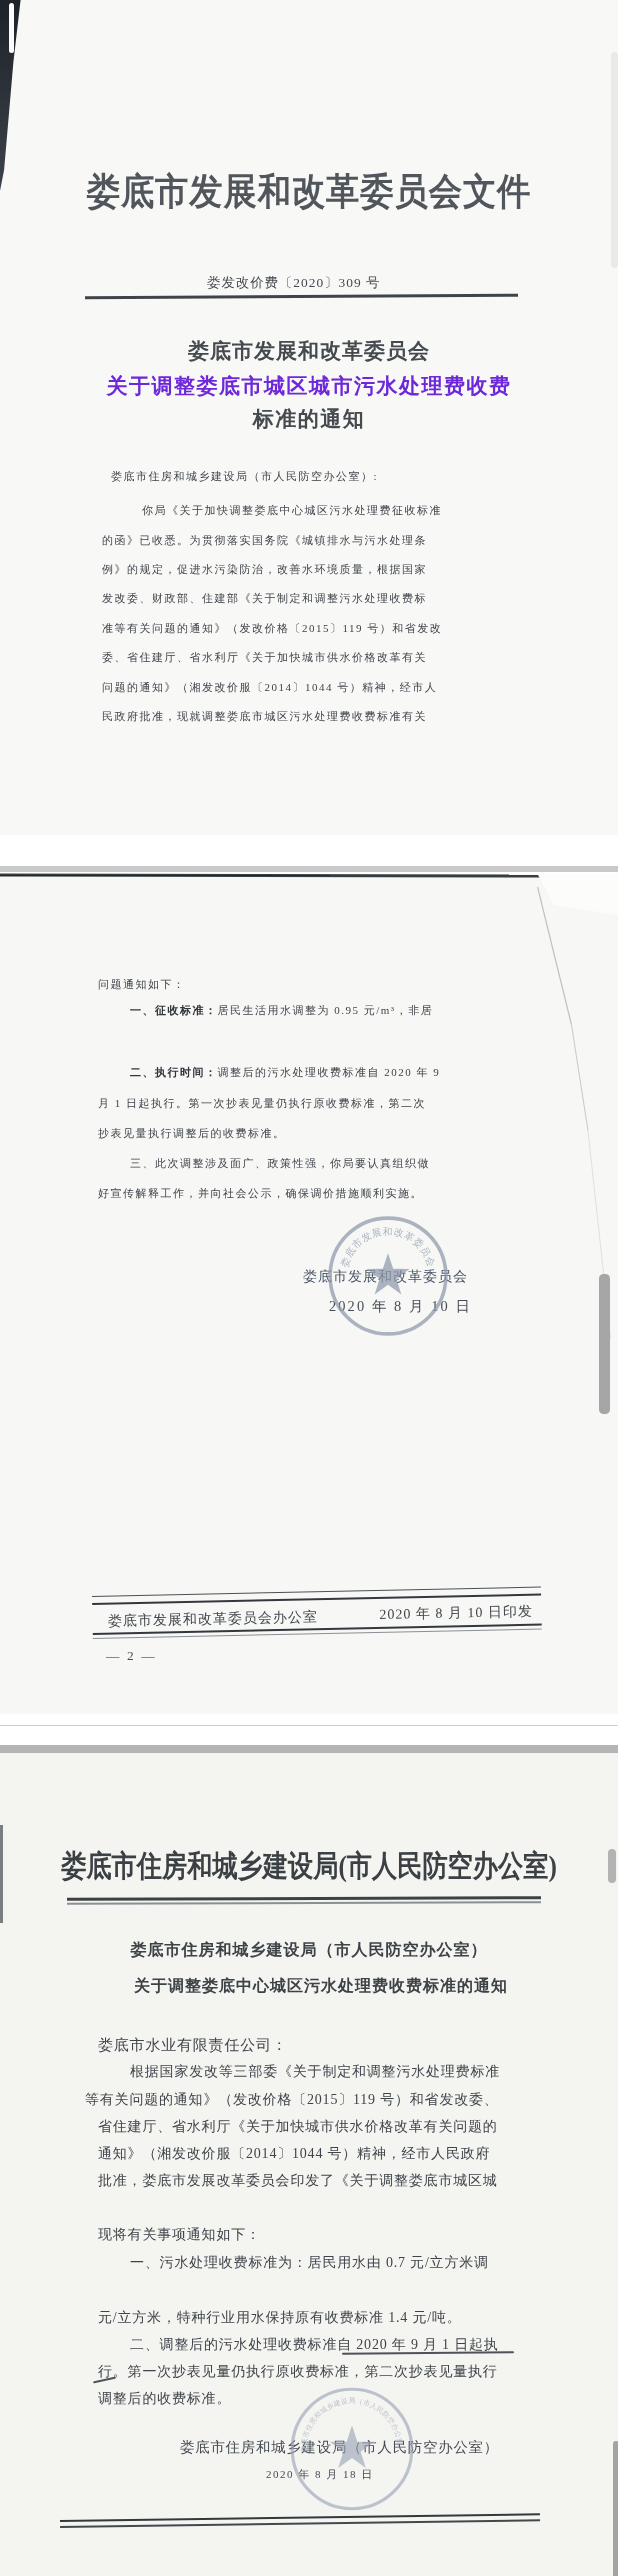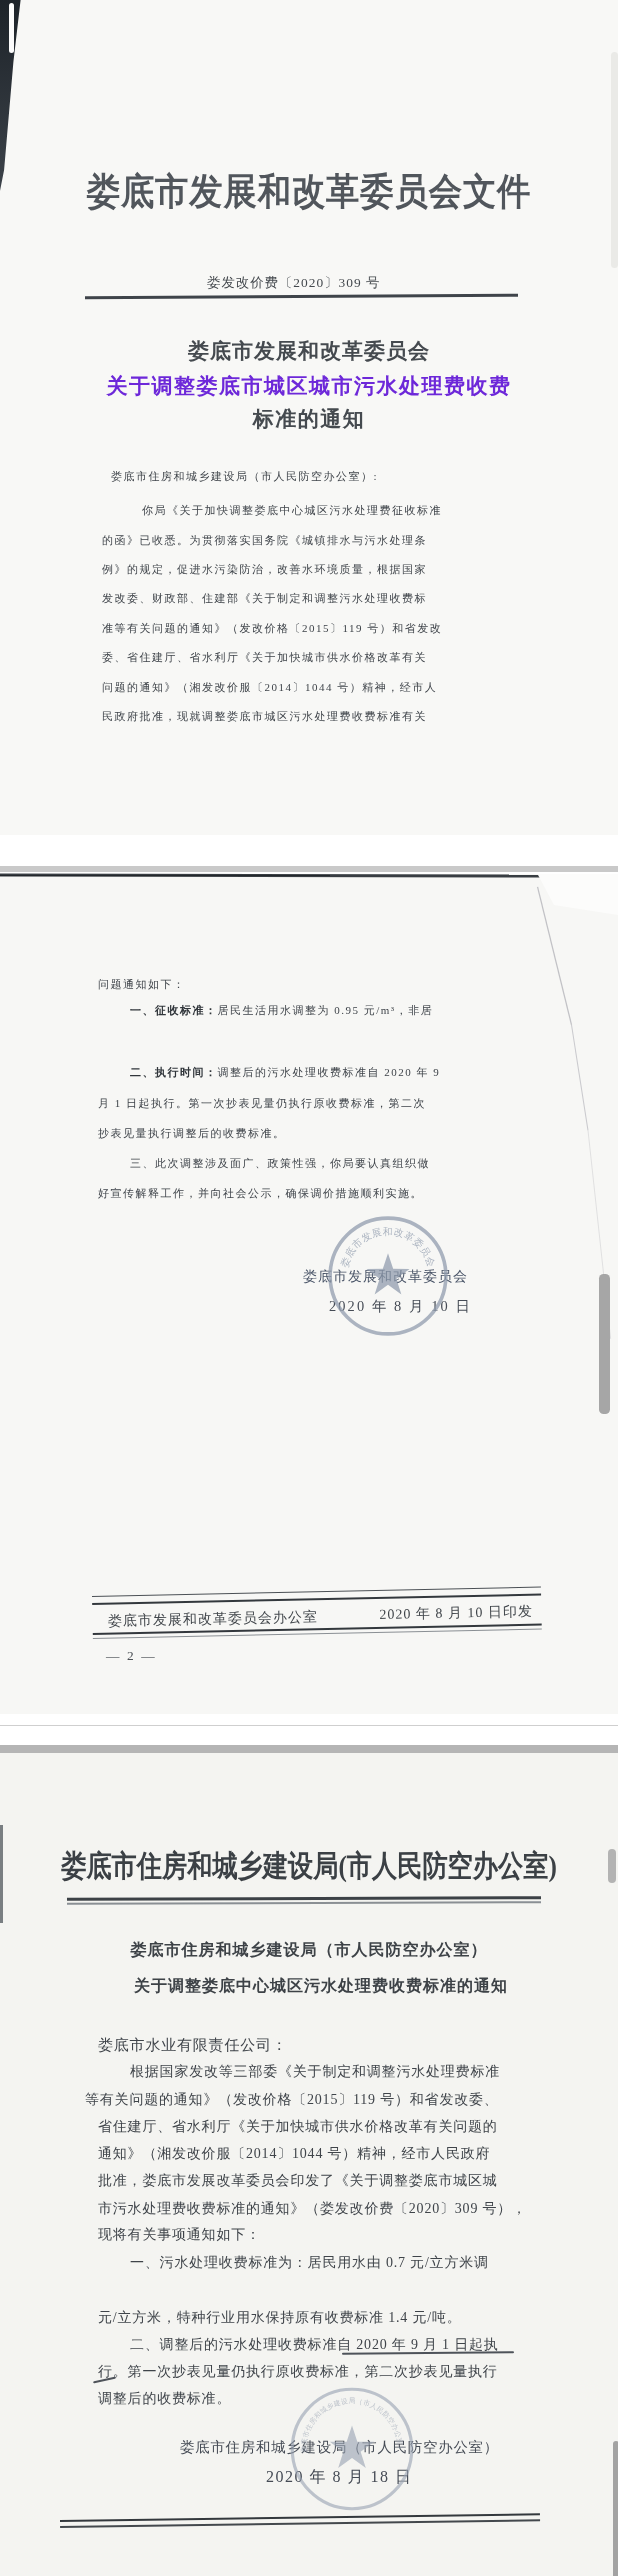--- a/index.html
+++ b/index.html
@@ -113,33 +113,32 @@
   <div class="ln ctr" style="top:187px;font-size:16px;font-weight:bold;letter-spacing:1px;color:#3d4247;">娄底市住房和城乡建设局（市人民防空办公室）</div>
   <div class="ln ctr" style="top:223px;font-size:16px;font-weight:bold;letter-spacing:1px;color:#3d4247;padding-left:12px;">关于调整娄底中心城区污水处理费收费标准的通知</div>
 
   <div class="ln body3" style="left:98px;top:283px;font-size:15px;">娄底市水业有限责任公司：</div>
 
   <div class="ln body3 ind2" style="left:98px;top:310px;"><b></b><span>根据国家发改等三部委《关于制定和调整污水处理费标准</span></div>
   <div class="ln body3" style="left:85px;top:338px;"><b></b><span>等有关问题的通知》（发改价格〔2015〕119 号）和省发改委、</span></div>
   <div class="ln body3" style="left:98px;top:365px;"><b></b><span>省住建厅、省水利厅《关于加快城市供水价格改革有关问题的</span></div>
   <div class="ln body3" style="left:98px;top:392px;"><b></b><span>通知》（湘发改价服〔2014〕1044 号）精神，经市人民政府</span></div>
   <div class="ln body3" style="left:98px;top:419px;"><b></b><span>批准，娄底市发展改革委员会印发了《关于调整娄底市城区城</span></div>
-  <div class="ln body3" style="left:98px;top:447px;"><b></b><span>市污水处理费收费标准的通知》（娄发改价费〔2020〕309 号），</span></div>
   <div class="ln body3" style="left:98px;top:473px;"><b></b><span>现将有关事项通知如下：</span></div>
   <div class="ln body3 ind2" style="left:98px;top:501px;"><b></b><span>一、污水处理收费标准为：居民用水由 0.7 元/立方米调</span></div>
   <div class="ln body3" style="left:98px;top:556px;"><b></b><span>元/立方米，特种行业用水保持原有收费标准 1.4 元/吨。</span></div>
   <div class="ln body3 ind2" style="left:98px;top:583px;"><b></b><span>二、调整后的污水处理收费标准自 2020 年 9 月 1 日起执</span></div>
   <div class="ln body3" style="left:98px;top:610px;"><b></b><span>行。第一次抄表见量仍执行原收费标准，第二次抄表见量执行</span></div>
   <div class="ln body3" style="left:98px;top:637px;"><b></b><span>调整后的收费标准。</span></div>
 
   <div class="abs" style="left:342px;top:599px;width:172px;height:1.5px;background:#4e535a;transform:rotate(-0.5deg);border-radius:1px;"></div>
   <div class="abs" style="left:93px;top:626px;width:23px;height:2.1px;background:#4e535a;transform:rotate(-12deg);border-radius:1px;"></div>
 
   <div class="ln" style="left:180px;top:685px;font-size:14.4px;letter-spacing:0.8px;color:#454b55;">娄底市住房和城乡建设局（市人民防空办公室）</div>
-  <div class="ln" style="left:266px;top:714px;font-size:16px;letter-spacing:1.5px;color:#454b55;">2020 年 8 月 18 日</div>
+  <div class="ln" style="left:266px;top:714px;font-size:11px;letter-spacing:1.5px;color:#454b55;">2020 年 8 月 18 日</div>
 
   <svg class="abs" style="left:288px;top:632px;" width="128" height="128" viewBox="0 0 240 240">
     <g opacity="0.6">
       <circle cx="120" cy="120" r="112" fill="none" stroke="#98a2b2" stroke-width="6"></circle>
       <path d="M120,76 L130,106.2 L161.8,106.4 L136.2,125.3 L145.9,155.6 L120,137 L94.1,155.6 L103.8,125.3 L78.2,106.4 L110,106.2 Z" fill="#98a2b2"></path>
       <path id="seal-arc-2" d="M35.3,134.9 A86,86 0 1 1 204.7,134.9" fill="none"></path>
       <text font-size="13" fill="#98a2b2" letter-spacing="0.5">
         <textPath href="#seal-arc-2" startOffset="50%" text-anchor="middle">娄底市住房和城乡建设局（市人民防空办公室）</textPath>
       </text>
     </g>

